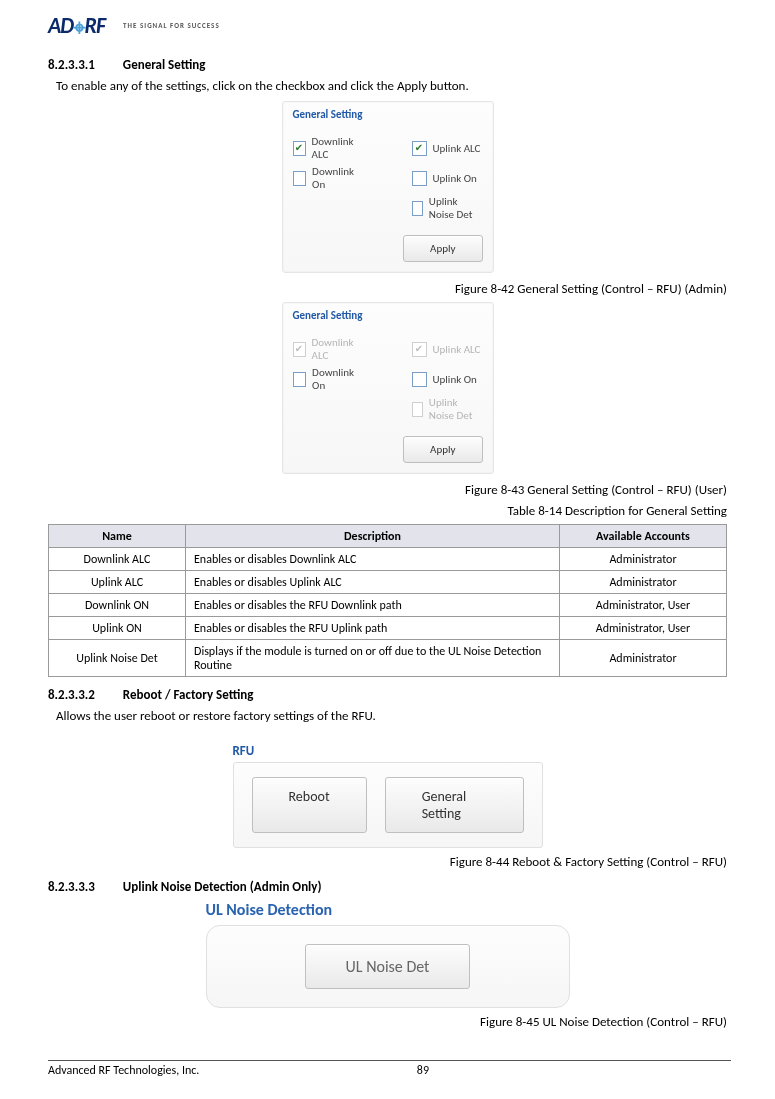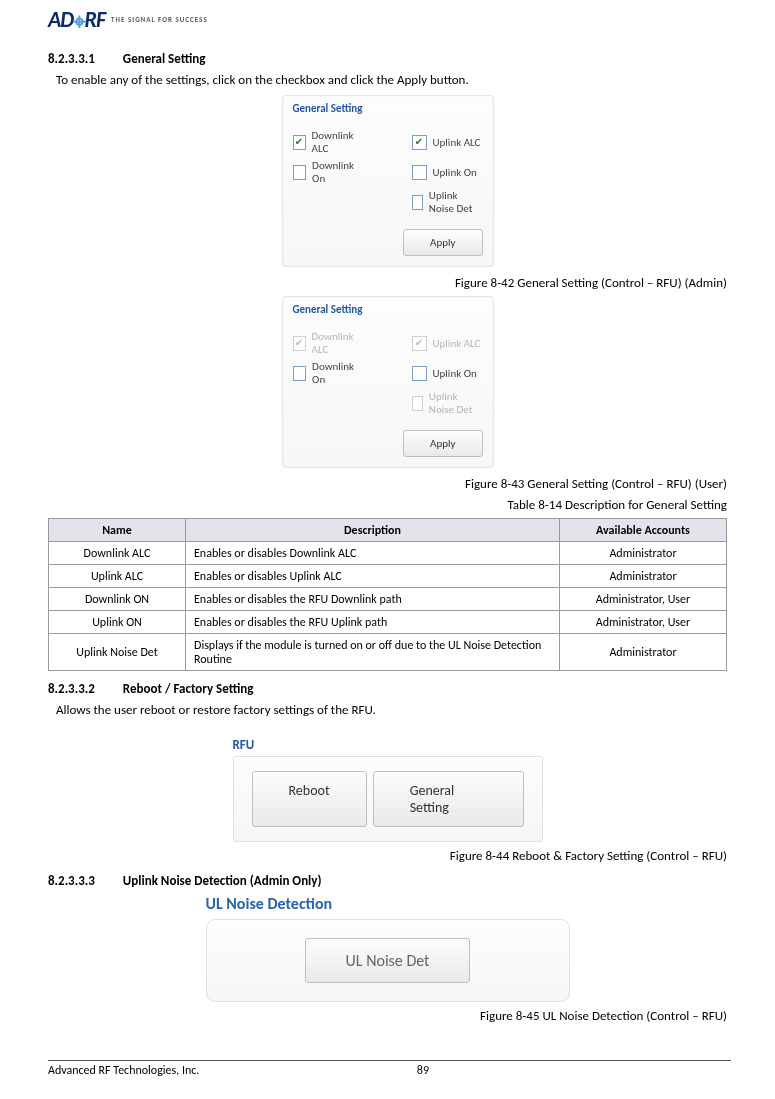--- a/index.html
+++ b/index.html
@@ -1,17 +1,17 @@
 <!DOCTYPE html>
 <html><head>
 <meta charset="utf-8">
 <style>
   html,body{margin:0;padding:0;background:#fff;font-family:Calibri,"Segoe UI",Arial,sans-serif;color:#000;}
   .page{width:775px;min-height:1099px;margin:0 auto;position:relative;padding:0 48px 0 48px;box-sizing:border-box;}
-  .logo-row{display:flex;align-items:center;gap:6px;padding-top:6px;}
+  .logo-row{display:flex;align-items:center;gap:18px;padding-top:12px;}
   .logo-text{font-weight:900;font-style:italic;font-size:22px;letter-spacing:-1px;}
   .logo-text .a{color:#0a2a6b;}
   .logo-text .d{color:#0a2a6b;}
   .logo-text .r{color:#0a2a6b;position:relative;}
   .logo-text .f{color:#0a2a6b;}
   .logo-swirl{color:#4aa0d8;font-style:normal;display:inline-block;transform:translateY(2px);}
   .tagline{font-size:7px;letter-spacing:1px;color:#555;font-weight:600;}
   .section-num{font-weight:700;font-size:13px;}
   .section-title{font-weight:700;font-size:13px;margin-left:28px;}
   .body-text{font-size:13px;margin:6px 0 8px 8px;}
@@ -29,24 +29,24 @@
   .apply-row{display:flex;justify-content:flex-end;padding-top:10px;}
   .btn{background:linear-gradient(#fdfdfd,#e9e9e9);border:1px solid #bfbfbf;border-radius:3px;font-size:11px;color:#333;padding:6px 26px;box-shadow:0 1px 0 #fff inset;}
   .btn-wide{padding:10px 36px;font-size:14px;}
   .tbl{width:100%;border-collapse:collapse;font-size:12px;margin-top:6px;}
   .tbl th,.tbl td{border:1px solid #9a9a9a;padding:4px 8px;}
   .tbl th{background:#e3e3ec;font-weight:700;text-align:center;margin-top:18px;}
   .tbl td.name{text-align:center;width:120px;}
   .tbl td.acct{text-align:center;width:150px;}
   .rfu-box{width:310px;margin:20px auto 0 auto;}
   .rfu-title{font-weight:700;font-size:13px;color:#2159a6;margin-bottom:4px;}
-  .rfu-panel{border:1px solid #e0e0e0;border-radius:3px;background:linear-gradient(#fdfdfd,#f6f6f6);padding:14px 18px;display:flex;gap:6px;justify-content:space-between;}
+  .rfu-panel{border:1px solid #e0e0e0;border-radius:3px;background:linear-gradient(#fdfdfd,#f6f6f6);padding:14px 18px;display:flex;gap:18px;justify-content:space-between;}
   .uln-box{width:364px;margin:6px auto 0 auto;}
   .uln-title{font-weight:700;font-size:16px;color:#2a63b0;margin-bottom:6px;}
-  .uln-panel{border:1px solid #e0e0e0;border-radius:9px;background:linear-gradient(#fdfdfd,#f6f6f6);padding:18px;display:flex;justify-content:center;}
+  .uln-panel{border:1px solid #e0e0e0;border-radius:14px;background:linear-gradient(#fdfdfd,#f6f6f6);padding:18px;display:flex;justify-content:center;}
   .footer{position:absolute;bottom:22px;left:48px;right:44px;border-top:1px solid #555;padding-top:2px;display:flex;font-size:12px;}
   .footer-company{flex:0 0 54%;}
   .h-row{display:flex;align-items:baseline;margin-top:18px;}
   .h-row2{display:flex;align-items:baseline;margin-top:10px;}
 </style>
 </head>
 <body>
 
 <div class="page">
 

